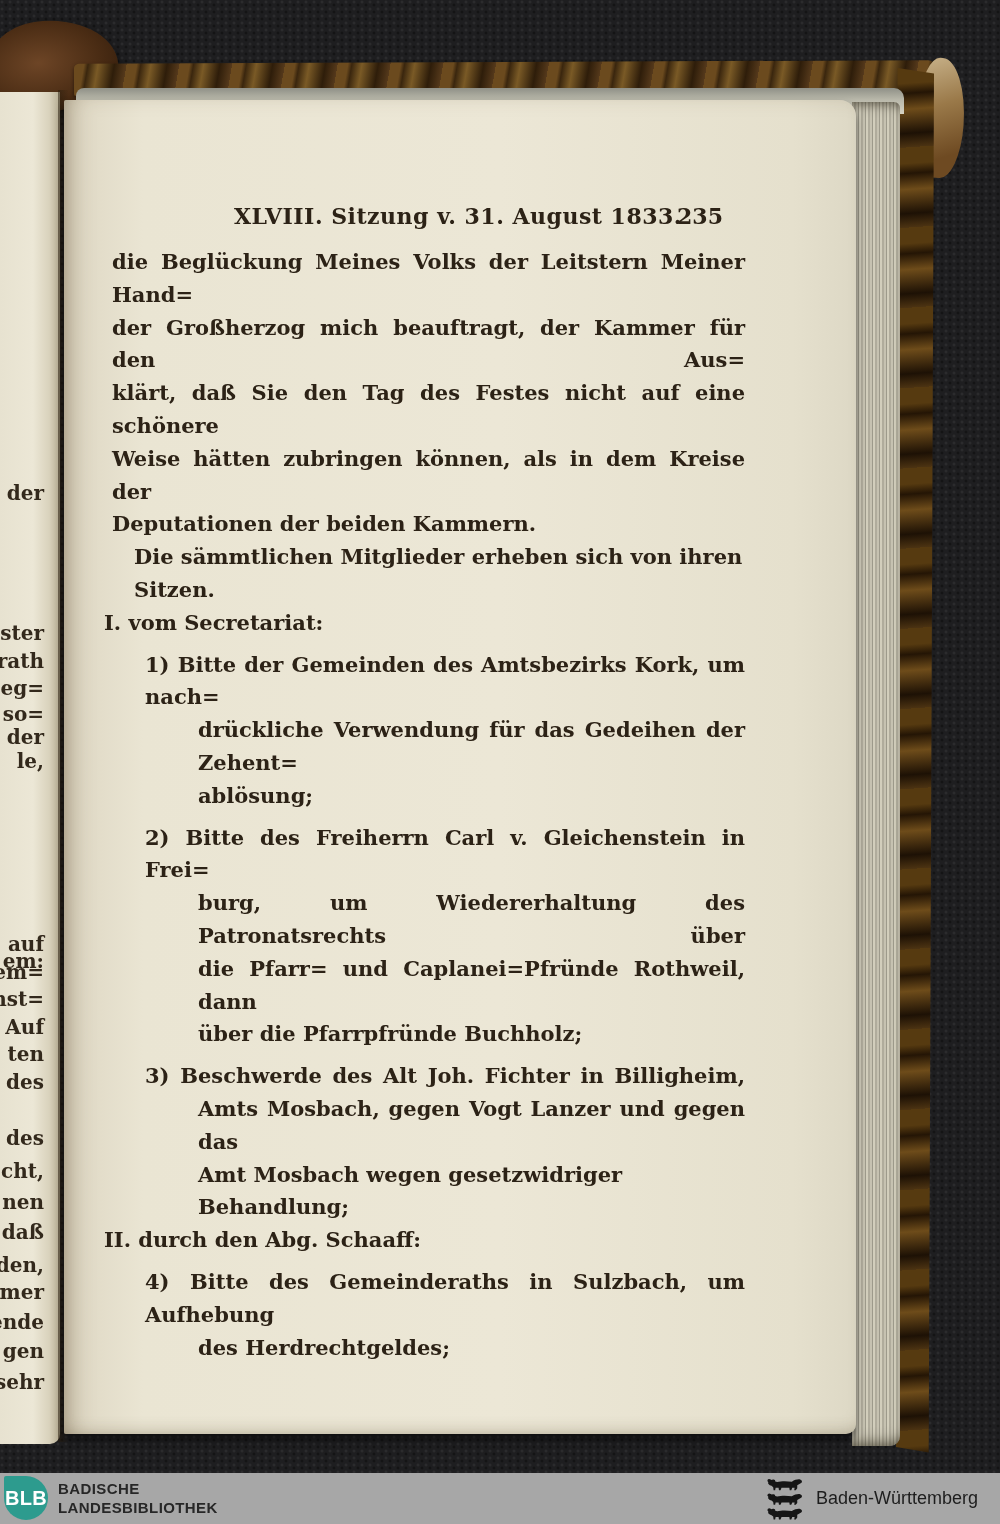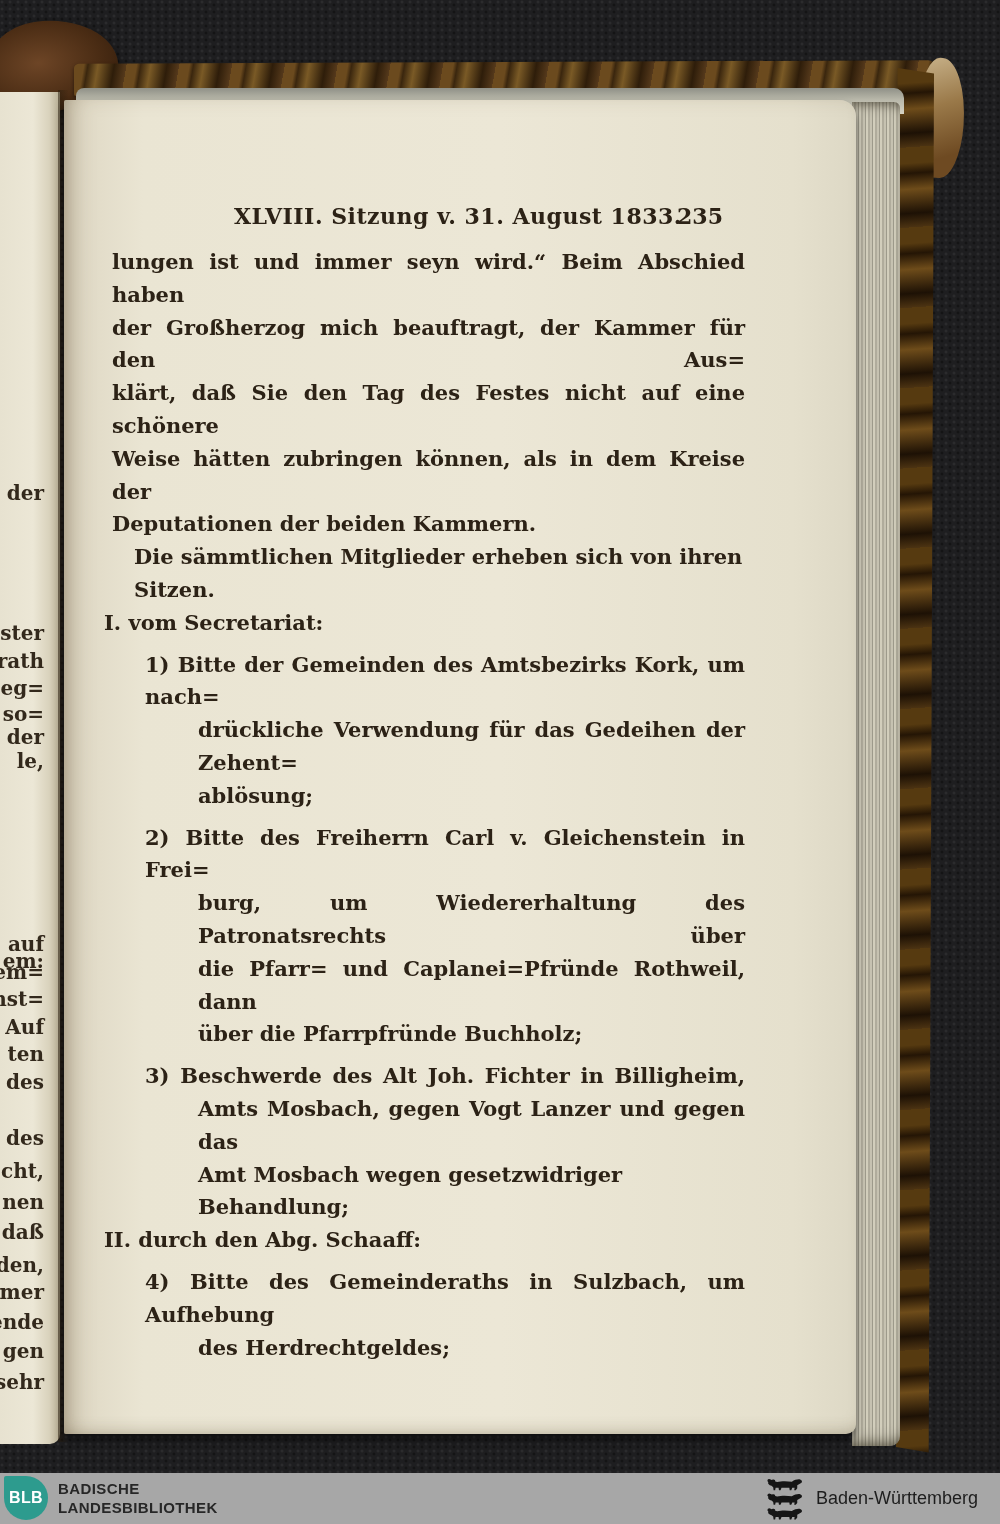--- a/index.html
+++ b/index.html
@@ -95,21 +95,21 @@
   
   .footer-bar{
     position:absolute;left:0;top:1473px;width:1000px;height:51px;
     background:#a7a7a7;
     font-family:"Liberation Sans", sans-serif;
   }
   .blb-logo{
     position:absolute;left:4px;top:3px;width:44px;height:44px;
     border-radius:2px 50% 50% 50%;
     display:flex;align-items:center;justify-content:center;
-    color:#fff;font-weight:bold;font-size:16px;letter-spacing:.3px;text-align:right;
+    color:#fff;font-weight:bold;font-size:20px;letter-spacing:.3px;text-align:right;
   }
   .blb-name{
     position:absolute;left:58px;top:6px;
     font-weight:bold;font-size:15px;line-height:19px;letter-spacing:.4px;color:#272727;
   }
   .bw-brand{position:absolute;right:22px;top:0;height:51px;display:flex;align-items:center;gap:10px;}
   .bw-lions{width:40px;height:44px;}
   .bw-name{font-size:18px;color:#1d1d1d;}
 </style>
 </head>
@@ -174,22 +174,22 @@
     </div>
   <div class="gutter"></div>
 
   <div class="page">
     <div class="page-header">
       <div class="session-title">XLVIII. Sitzung v. 31. August 1833.</div>
       <div class="page-number">235</div>
     </div>
     <div class="text-block">
 
-
-        <div class="line i-0 j">lungen ist und immer seyn wird.“ Beim Abschied haben</div>
+        <div class="line i-0 j">die Beglückung Meines Volks der Leitstern Meiner Hand=</div>
+
 
         <div class="line i-0 j">der Großherzog mich beauftragt, der Kammer für den Aus=</div>
 
 
         <div class="line i-0 j">klärt, daß Sie den Tag des Festes nicht auf eine schönere</div>
 
         <div class="line i-0 j">Weise hätten zubringen können, als in dem Kreise der</div>
 
         <div class="line i-0">Deputationen der beiden Kammern.</div>
 

